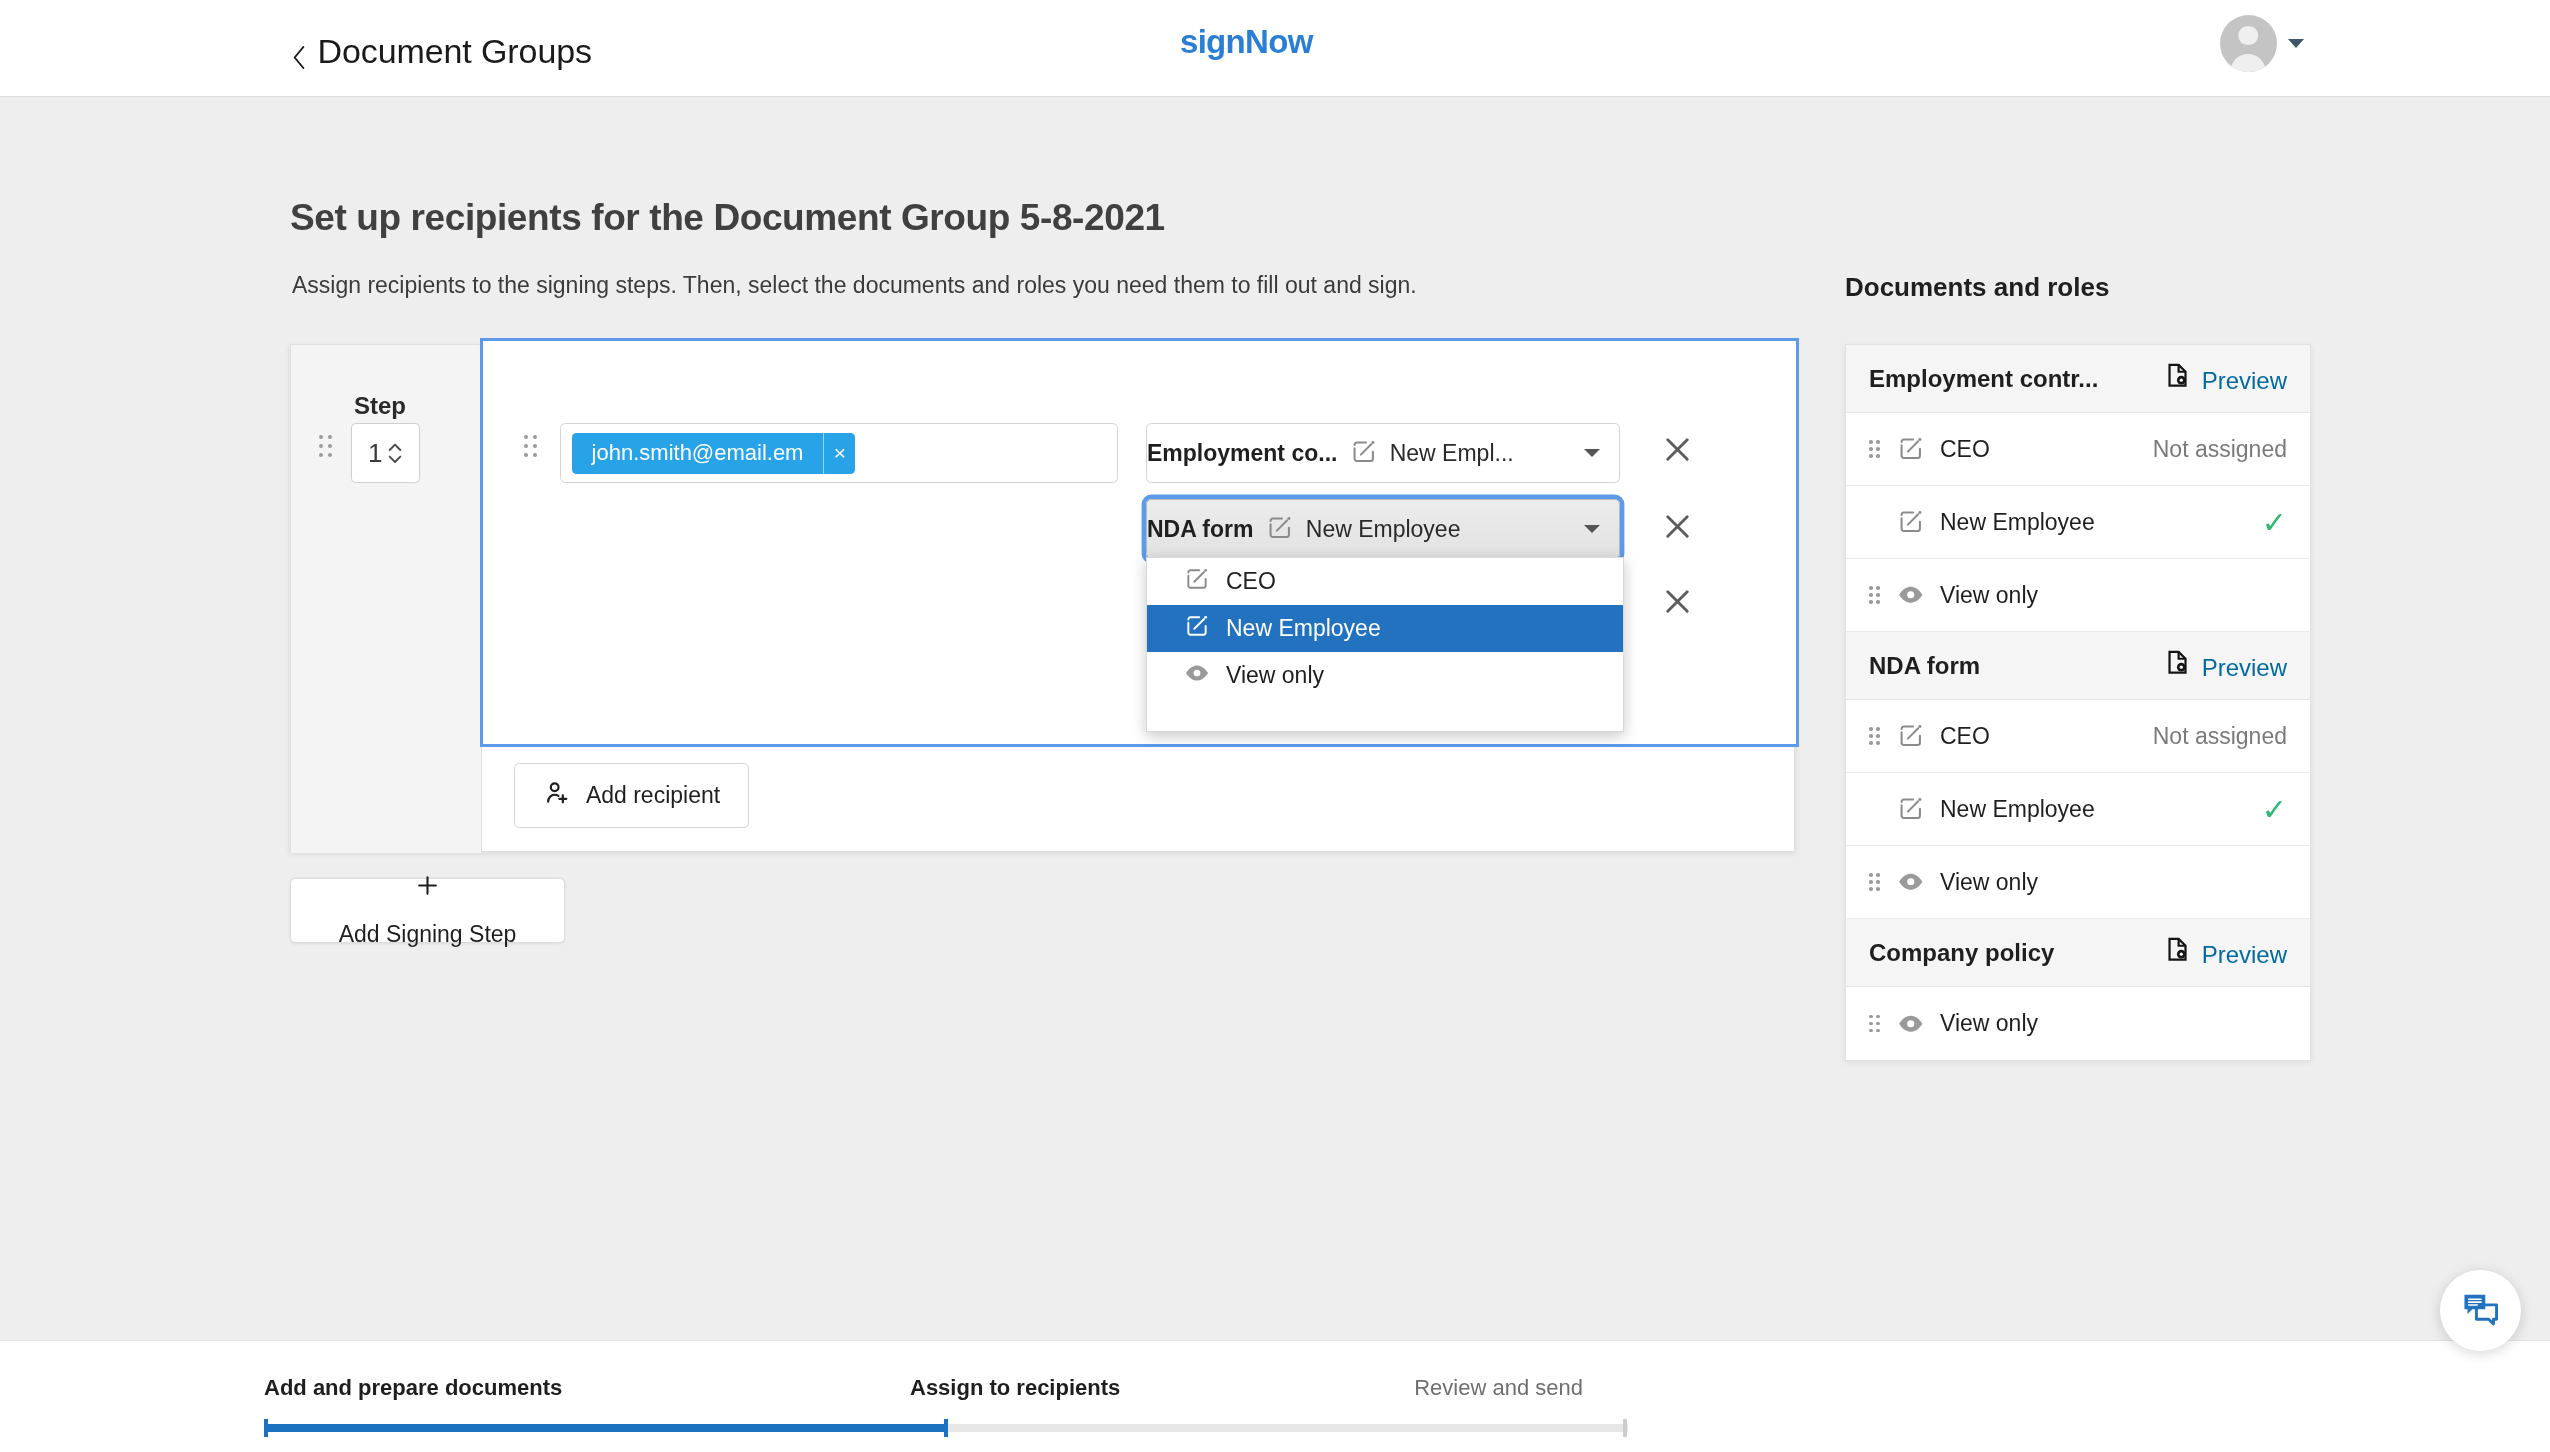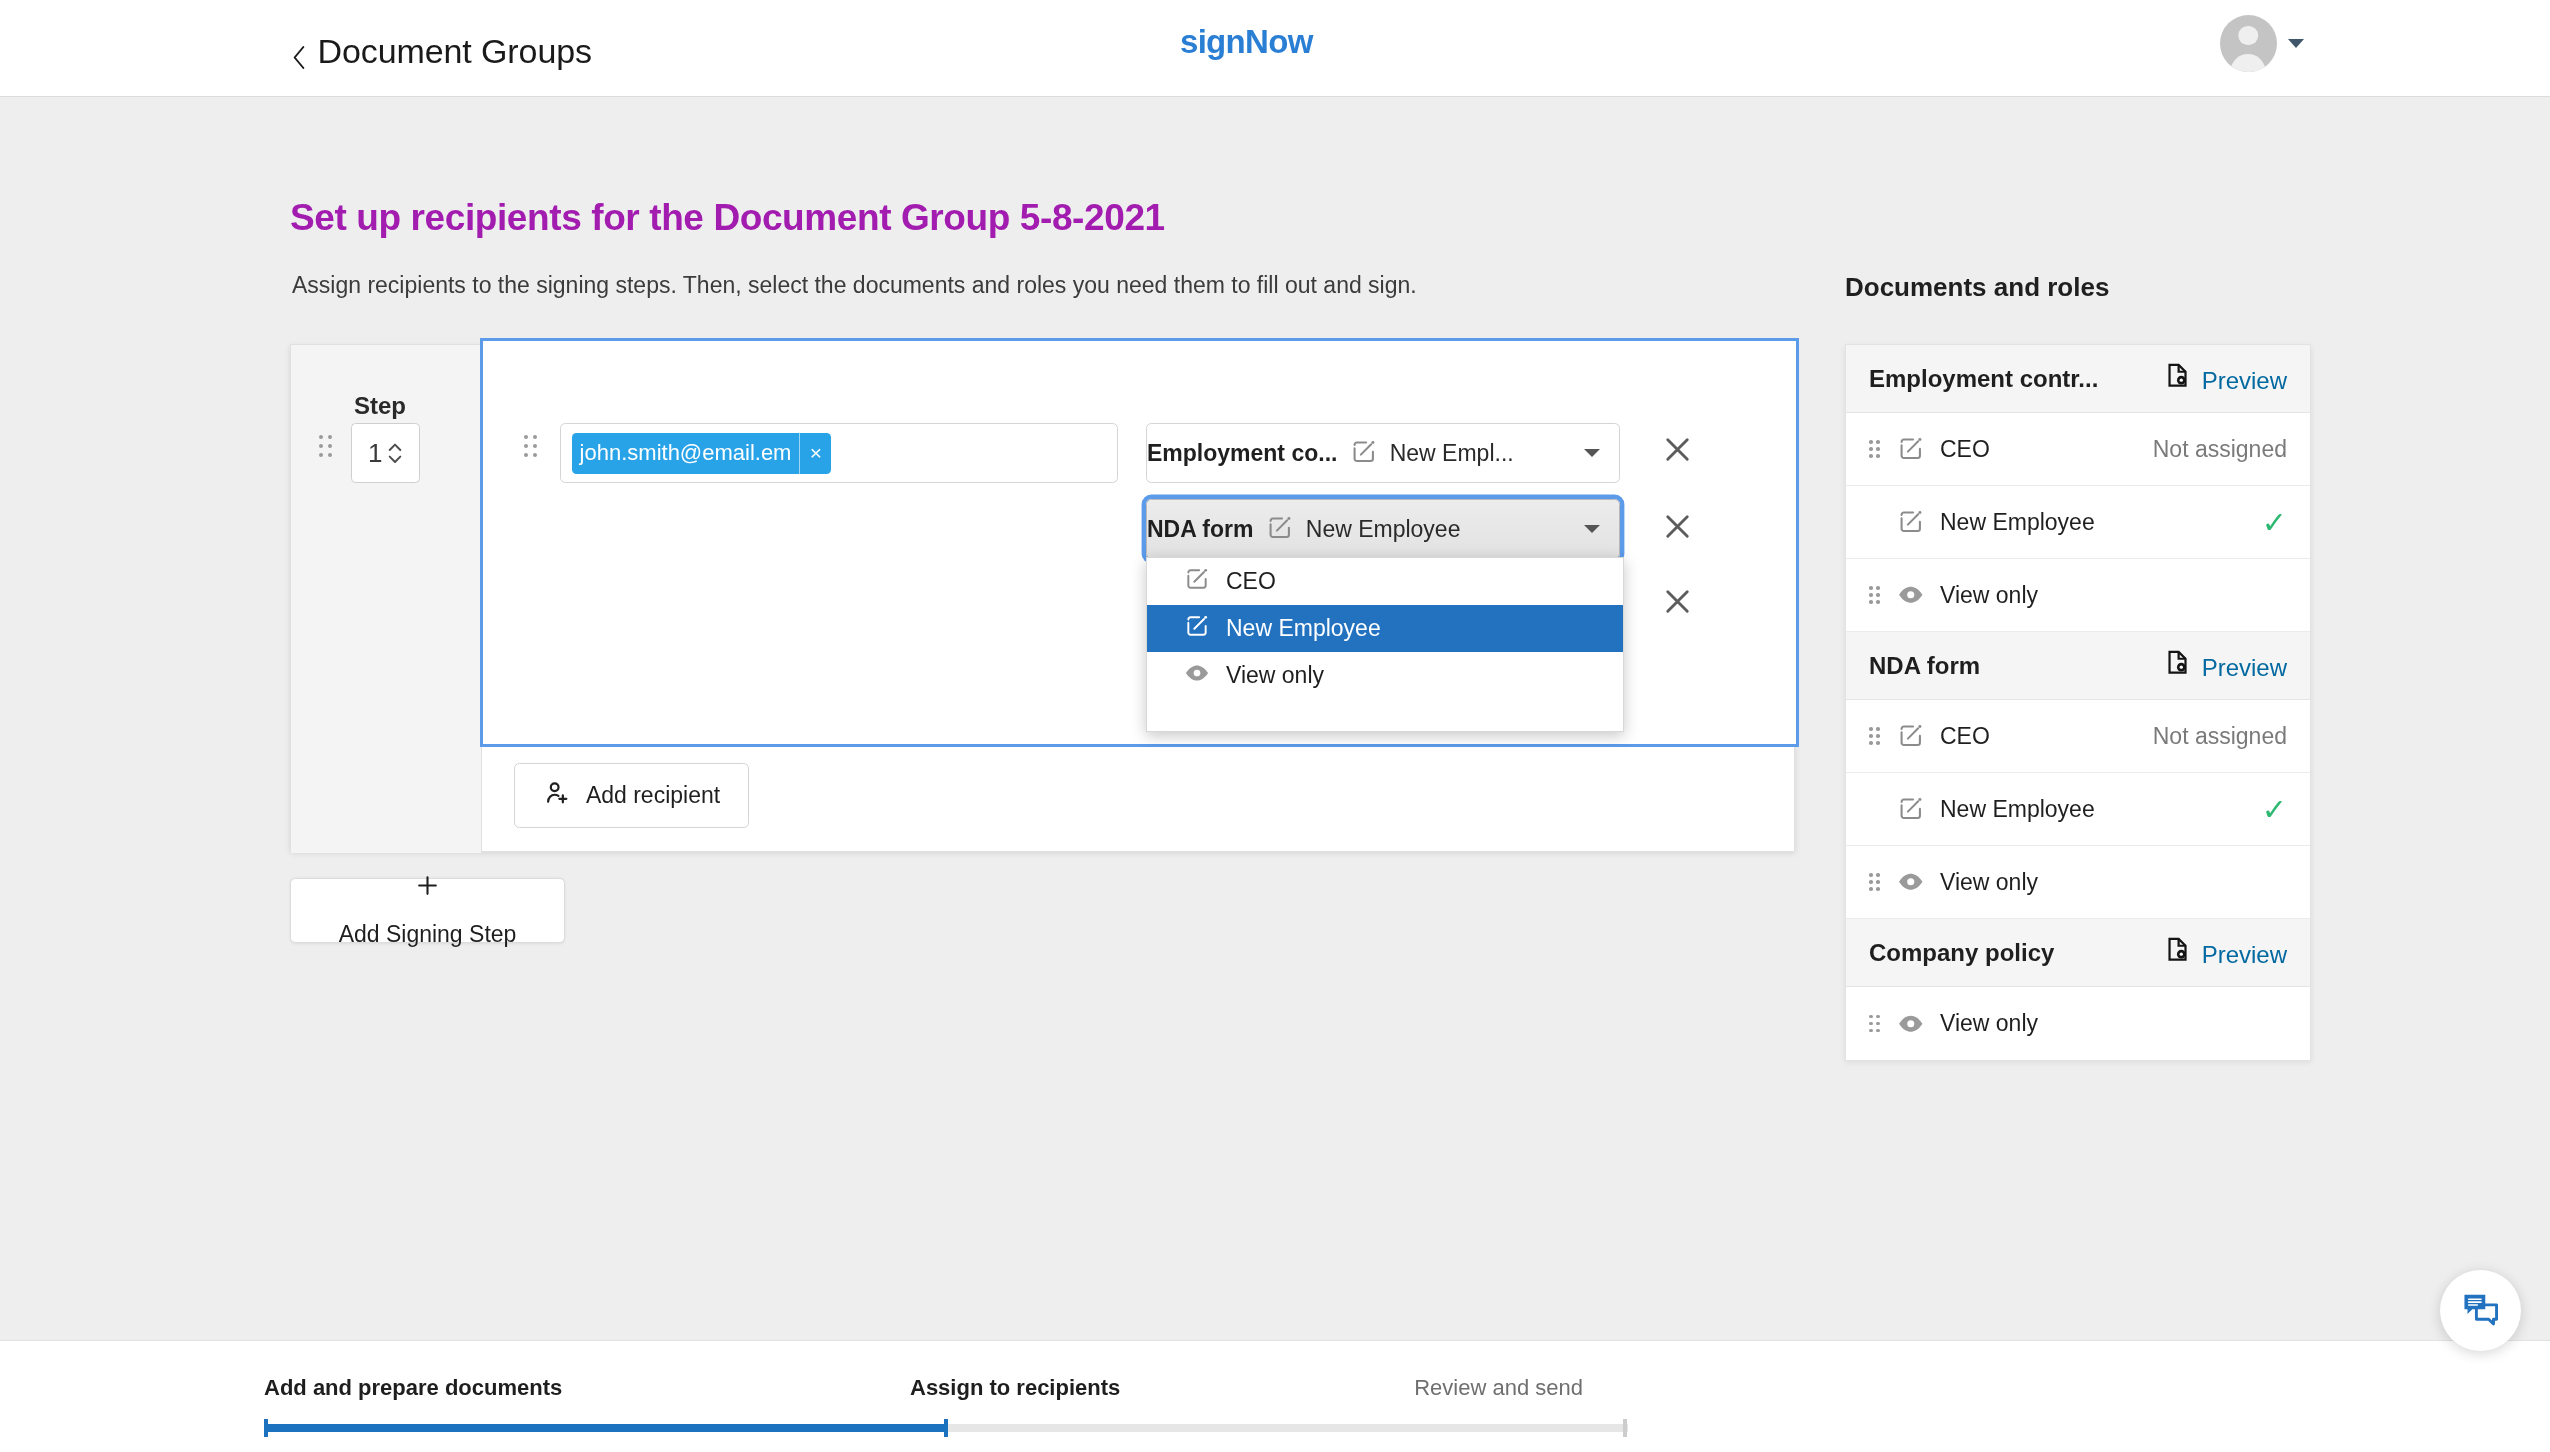--- a/index.html
+++ b/index.html
@@ -98,21 +98,21 @@
     border-top: 9.7px solid #40566b;
   }
 
   
   .page-title {
     position: absolute;
     left: 290px;
     top: 197px;
     font-size: 37px;
     font-weight: bold;
-    color: #a21caf;
+    color: #404040;
     letter-spacing: -0.4px;
   }
   .page-subtitle {
     position: absolute;
     left: 292px;
     top: 272px;
     font-size: 23px;
     color: #3b3b3b;
   }
   .panel-title {
@@ -252,21 +252,21 @@
     display: flex;
     align-items: stretch;
     background: #29a3e8;
     border-radius: 4.4px;
     height: 41px;
     overflow: hidden;
   }
   .email-chip-text {
     display: flex;
     align-items: center;
-    padding: 0 8px;
+    padding: 0 20px;
     color: #ffffff;
     font-size: 22px;
     white-space: nowrap;
   }
   .email-chip-x {
     display: flex;
     align-items: center;
     justify-content: center;
     width: 32px;
     color: #ffffff;

